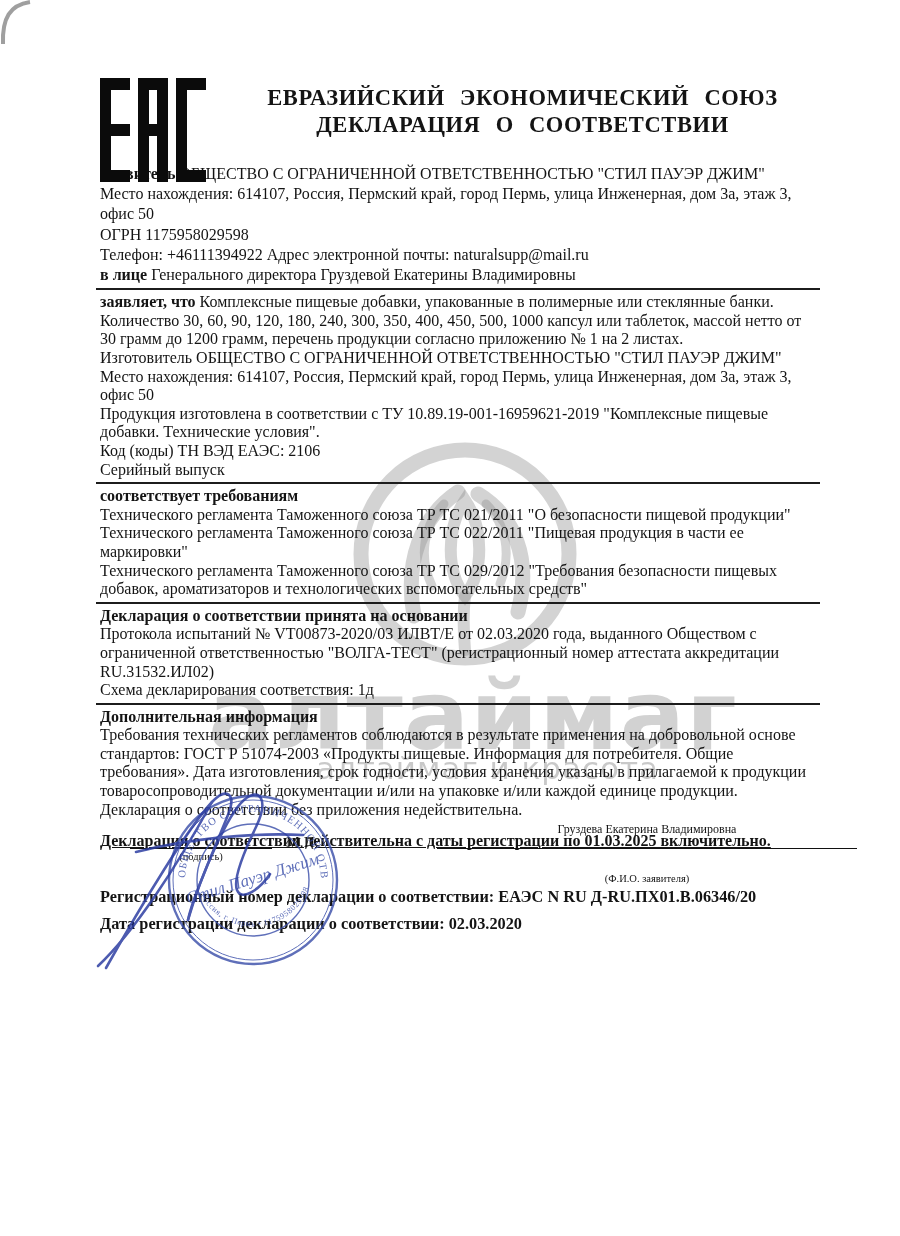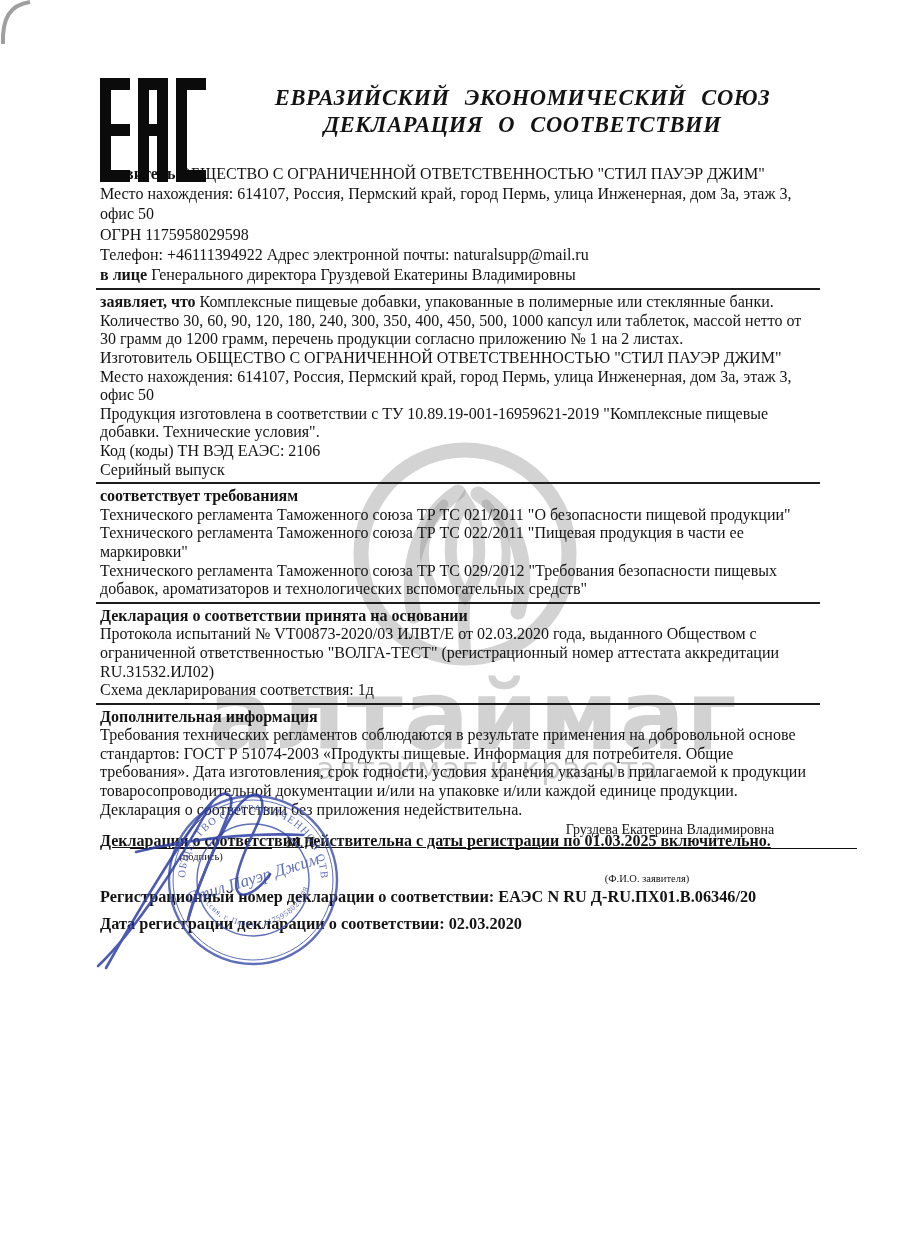--- a/index.html
+++ b/index.html
@@ -1,36 +1,36 @@
 <!DOCTYPE html>
 <html><head>
 <meta charset="utf-8">
 <style>
   html,body{margin:0;padding:0;background:#e8e8e8;}
   #page{position:relative;width:900px;height:1236px;background:#ffffff;overflow:hidden;
         font-family:"Liberation Serif",serif;color:#141414;box-shadow:0 0 4px rgba(0,0,0,.25);}
   
   .eac-logo{position:absolute;left:100px;top:78px;z-index:3;}
   .title-block{position:absolute;left:215px;top:84px;width:615px;text-align:center;z-index:3;
-               font-weight:bold;font-size:22.5px;letter-spacing:.6px;font-style:italic;}
+               font-weight:bold;font-size:22.5px;letter-spacing:.6px;}
   .title-line{word-spacing:9px;line-height:27px;white-space:nowrap;}
   
   .content{position:absolute;left:96px;top:162px;width:724px;font-size:16px;z-index:2;}
   .sec{padding:2px 0 2px 4px;}
   .sec .line{line-height:18.6px;white-space:nowrap;}
   .sec.s1 .line{line-height:20.2px;}
   .line b{font-weight:bold;}
   .rule{border-top:2px solid #1c1c1c;height:0;margin:1px 0;}
   .gap{height:9px;}
   .validity .line{font-weight:bold;text-decoration:underline;}
   
   .sigline-left{position:absolute;left:130px;top:848px;width:142px;border-top:1.6px solid #111;z-index:2;}
   .sigcap-left{position:absolute;left:130px;top:851px;width:142px;text-align:center;font-size:10.5px;z-index:2;}
   .mp-label{position:absolute;left:286px;top:833px;font-size:15.5px;z-index:2;}
-  .fio-name{position:absolute;left:460px;top:822px;width:420px;text-align:center;font-size:14px;z-index:2;}
+  .fio-name{position:absolute;left:437px;top:822px;width:420px;text-align:center;font-size:12px;z-index:2;}
   .fio-line{position:absolute;left:437px;top:848px;width:420px;border-top:1.6px solid #111;z-index:2;}
   .fio-cap{position:absolute;left:437px;top:873px;width:420px;text-align:center;font-size:10.5px;z-index:2;}
   
   .reg{position:absolute;left:100px;top:884px;font-size:16.3px;font-weight:bold;z-index:2;}
   .reg .line{line-height:26.5px;white-space:nowrap;}
   
   .wm-logo{position:absolute;left:348px;top:436px;z-index:1;}
   .wm-brand{position:absolute;left:208px;top:650px;z-index:1;font-family:"DejaVu Sans",sans-serif;
             font-weight:bold;font-size:97px;line-height:100px;color:rgba(148,148,148,.42);letter-spacing:1px;margin-top:16px;}
   .wm-tagline{position:absolute;left:316px;top:750px;z-index:1;font-family:"DejaVu Sans",sans-serif;

